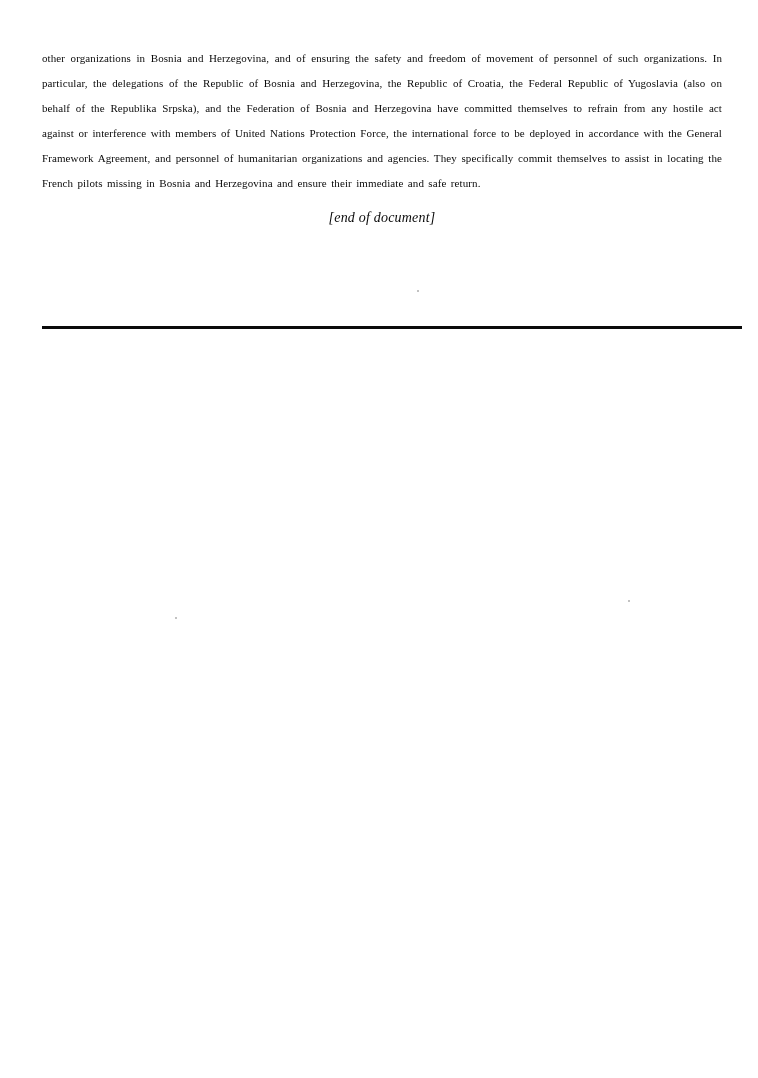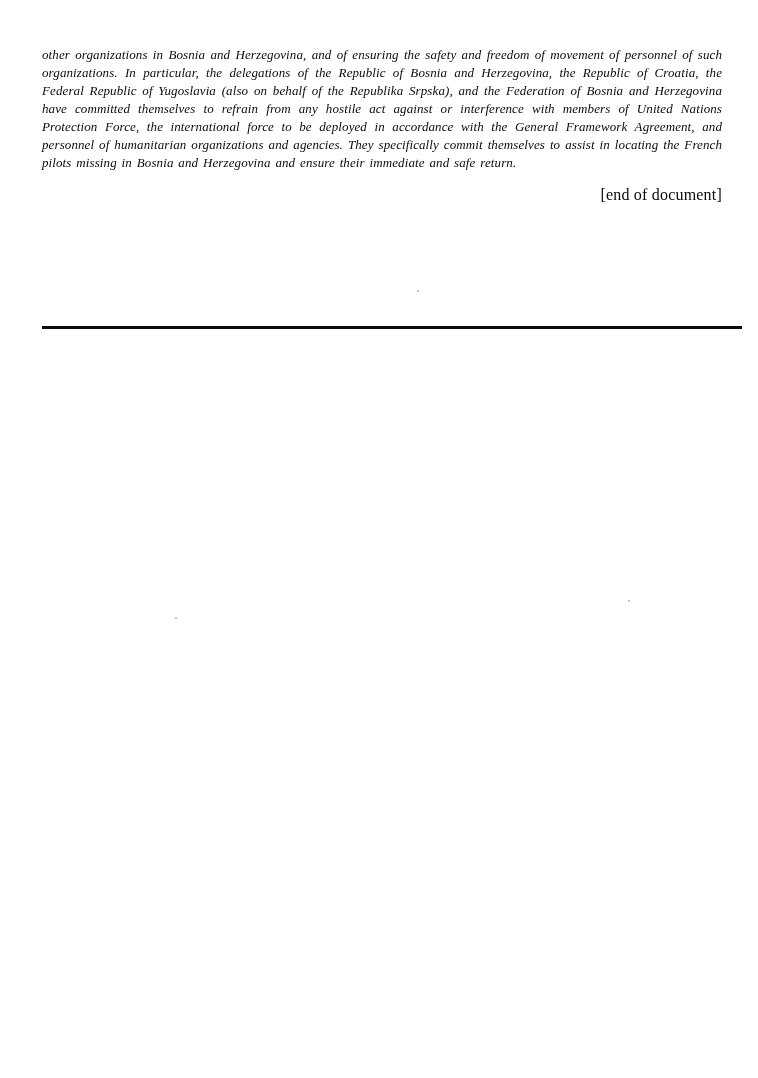--- a/index.html
+++ b/index.html
@@ -17,35 +17,35 @@
     color: #0a0a0a;
   }
   .text-block {
     position: absolute;
     top: 46px;
     left: 42px;
     width: 680px;
   }
   .para {
     margin: 0 0 0 0;
-    font-size: 13px;
-    line-height: 18px;
+    font-size: 11px;
+    line-height: 25px;
     text-align: justify;
     word-spacing: 1.5px;
     letter-spacing: 0.1px;
-    font-style: italic;
   }
   .para + .para {
     margin-top: 16px;
   }
   .end-marker {
     margin: 14px 0 0 0;
-    font-size: 16px;
+    font-size: 14px;
     letter-spacing: 0.2px;
-    text-align: right;
+    text-align: center;
+    font-style: italic;
   }
   .rule {
     position: absolute;
     left: 42px;
     top: 326px;
     width: 700px;
     height: 3px;
     background: #0a0a0a;
     border: none;
     margin: 0;

